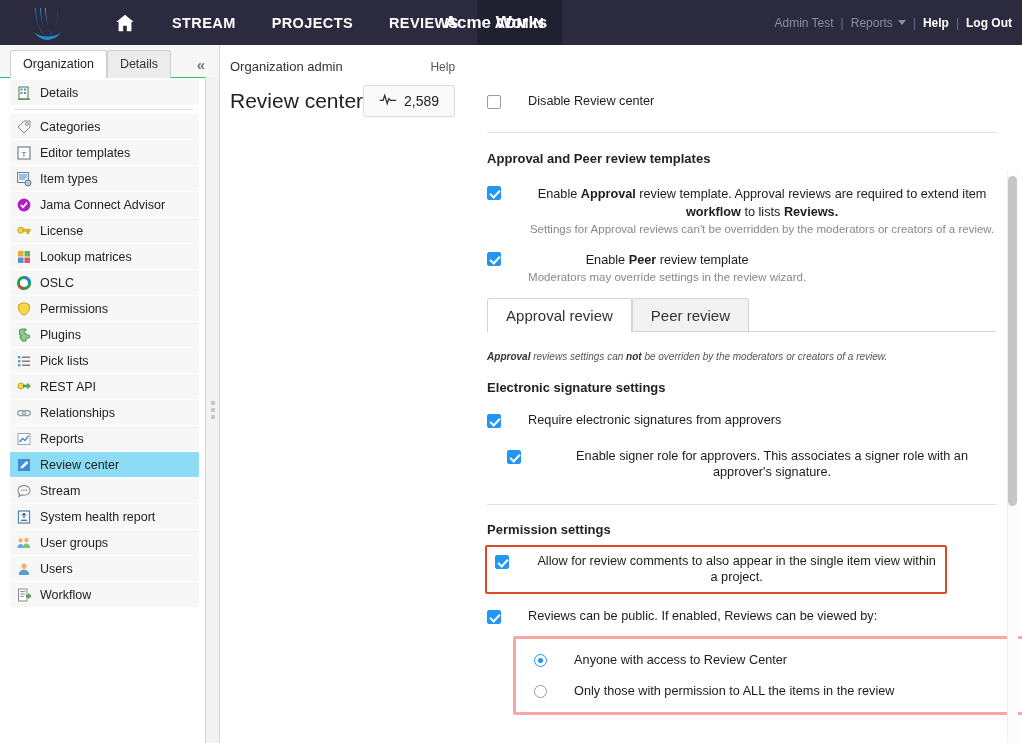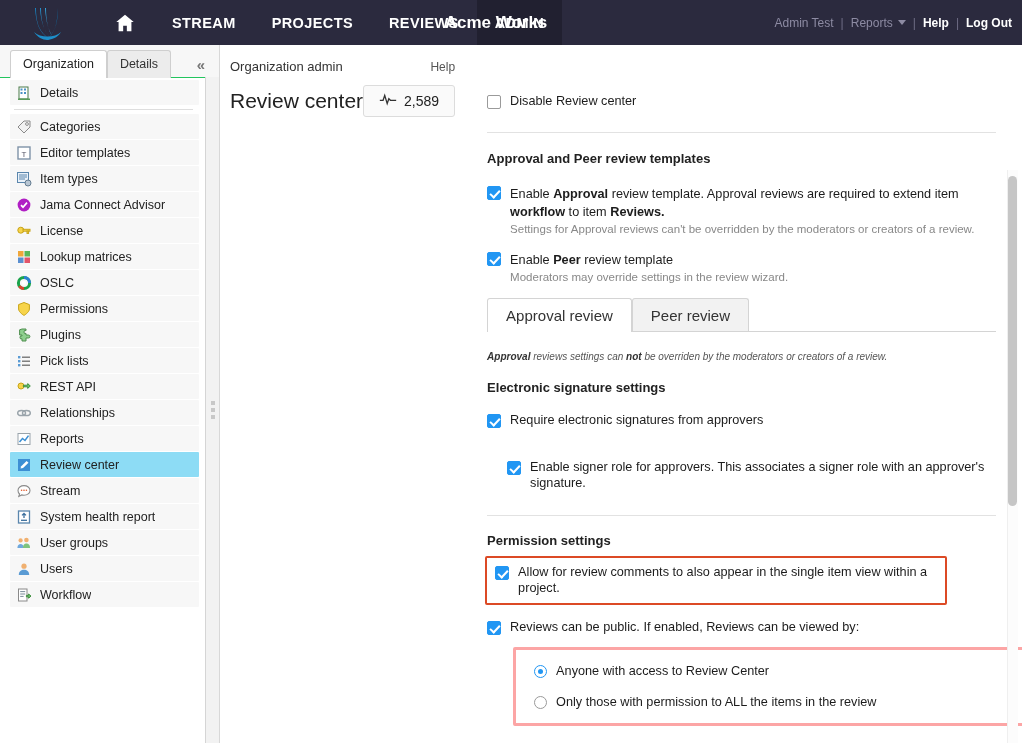--- a/index.html
+++ b/index.html
@@ -106,21 +106,21 @@
     margin-left: auto; display: flex; align-items: center; gap: 7px;
     border: 1px solid #dcdcdc; background: #fafafa; border-radius: 3px;
     padding: 7px 15px; font-size: 14px; color: #222; cursor: pointer;
   }
   .content {
     flex: 1; padding: 26px 26px 0 10px; overflow: hidden; position: relative;
   }
   .hr { height: 1px; background: #e2e2e2; margin: 16px 0 0 0; }
   .sec-title { font-size: 13px; font-weight: bold; color: #222; }
   
-  .cb-row { display: flex; align-items: flex-start; gap: 9px; }
+  .cb-row { display: flex; align-items: flex-start; gap: 27px; text-align: center; }
   .cb {
     width: 14px; height: 14px; flex: 0 0 14px; margin-top: 2px;
     border: 1px solid #9a9a9a; border-radius: 2px; background: #fff;
     cursor: pointer; position: relative;
   }
   .cb.checked { background: #2196f3; border-color: #2196f3; }
   .cb.checked::after {
     content: ""; position: absolute; left: 4px; top: 1px;
     width: 4px; height: 8px; border: solid #fff;
     border-width: 0 2px 2px 0; transform: rotate(43deg);
@@ -425,21 +425,21 @@
       </div>
 
       <div class="hr" style="margin-top:23px"></div>
 
       <div class="sec-title" style="margin-top:18px">Approval and Peer review templates</div>
 
       <div class="cb-row" style="margin-top:18px">
         <span class="cb checked"></span>
         <span>
           <span class="cb-label">
-            <span>Enable </span><b>Approval</b><span> review template. Approval reviews are required to extend item </span><b>workflow</b><span> to item </span><b>Reviews.</b>
+            <span>Enable </span><b>Approval</b><span> review template. Approval reviews are required to extend item </span><b>workflow</b><span> to lists </span><b>Reviews.</b>
           </span>
           <div class="cb-sub">Settings for Approval reviews can't be overridden by the moderators or creators of a review.</div>
         </span>
       </div>
 
       <div class="cb-row" style="margin-top:14px">
         <span class="cb checked"></span>
         <span>
           <span class="cb-label">
             <span>Enable </span><b>Peer</b><span> review template</span>
@@ -458,21 +458,21 @@
         <b>Approval</b><span> reviews settings can </span><b>not</b><span> be overriden by the moderators or creators of a review.</span>
       </div>
 
       <div class="sec-title" style="margin-top:18px">Electronic signature settings</div>
 
       <div class="cb-row" style="margin-top:17px">
         <span class="cb checked"></span>
         <span class="cb-label">Require electronic signatures from approvers</span>
       </div>
 
-      <div class="cb-row" style="margin-top:31px; margin-left:20px">
+      <div class="cb-row" style="margin-top:20px; margin-left:20px">
         <span class="cb checked"></span>
         <span class="cb-label">Enable signer role for approvers. This associates a signer role with an approver's signature.</span>
       </div>
 
       <div class="hr" style="margin-top:24px"></div>
 
       <div class="sec-title" style="margin-top:17px">Permission settings</div>
 
       <div class="highlight-box">
         <div class="cb-row">

